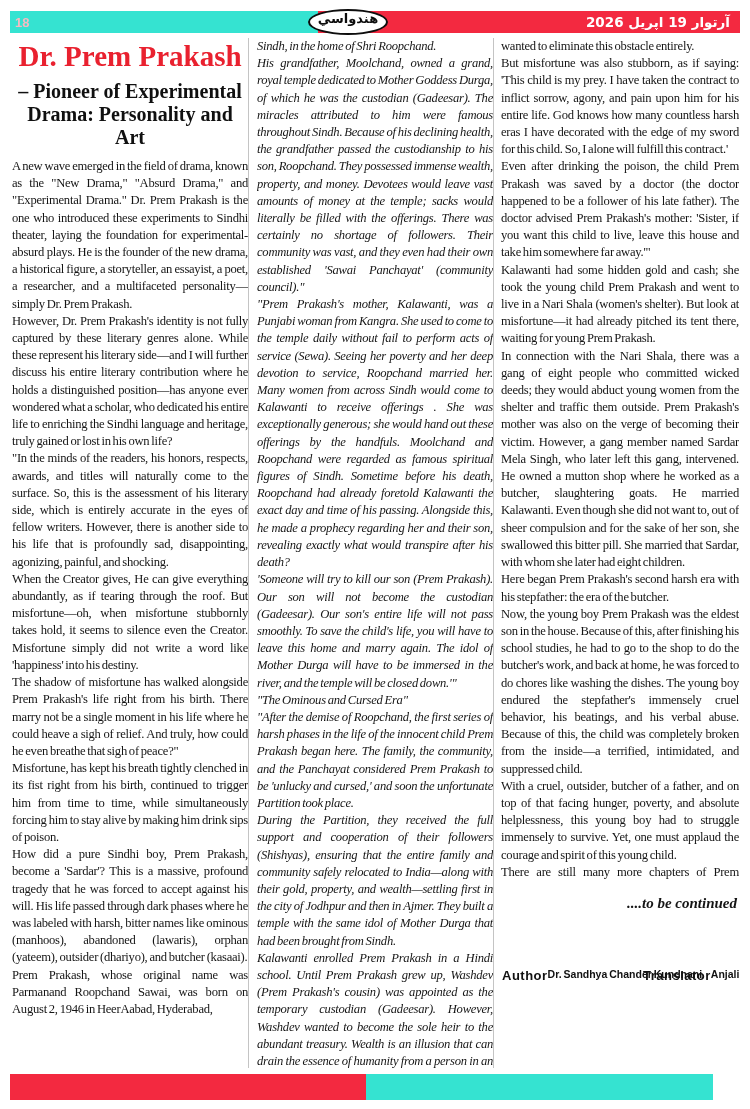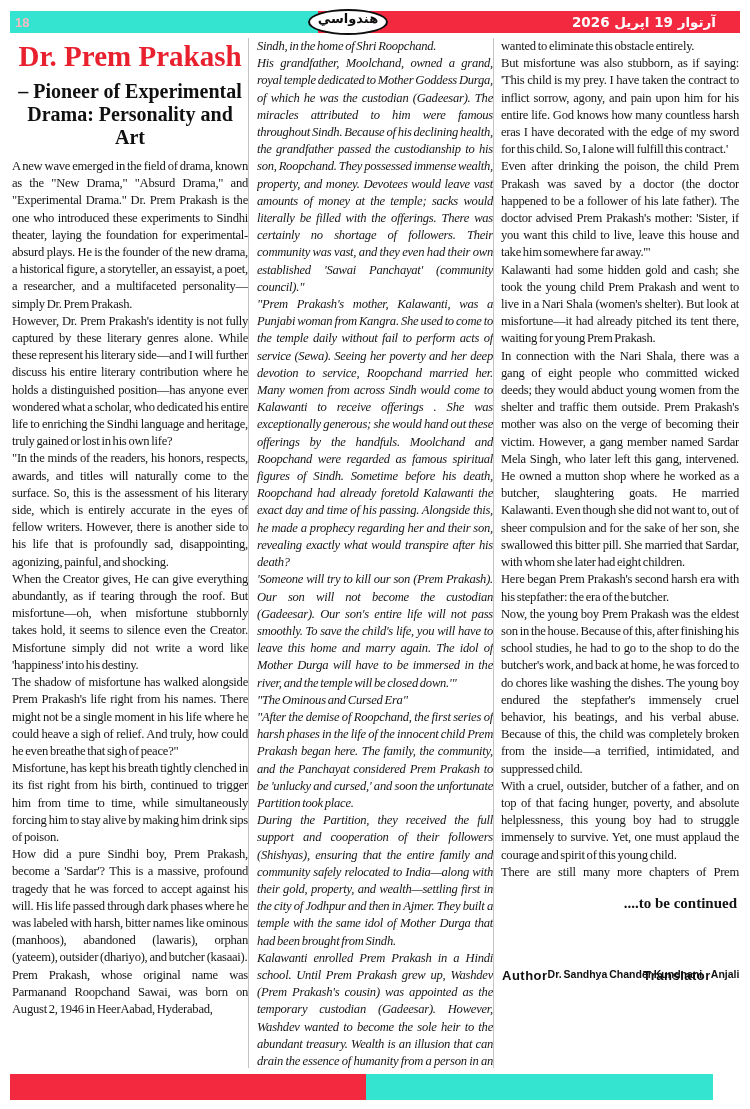--- a/index.html
+++ b/index.html
@@ -6,21 +6,21 @@
   .page {
     position:relative; width:750px; height:1109px; margin:0 auto;
     background:#ffffff; overflow:hidden;
     font-family:"Liberation Serif", serif; color:#151515;
   }
   
   .topbar { position:absolute; left:10px; top:11px; width:730px; height:22px; display:flex; }
   .topbar-teal { width:308px; background:var(--teal); display:flex; align-items:center; }
   .page-num { color:var(--pagenum); font:bold 13px "Liberation Sans", sans-serif; padding-left:5px; }
   .topbar-red { flex:1; background:var(--red); display:flex; align-items:center; justify-content:flex-end; }
-  .date-text { color:#ffffff; font:bold 13.5px "DejaVu Sans", sans-serif; padding-right:24px; direction:rtl; }
+  .date-text { color:#ffffff; font:bold 13.5px "DejaVu Sans", sans-serif; padding-right:10px; direction:rtl; }
   .masthead {
     position:absolute; left:308px; top:9px; width:80px; height:26px;
     background:#ffffff; border:2px solid #0d0d0d; border-radius:50%;
     display:flex; justify-content:center;
     font:bold 13px "DejaVu Sans", sans-serif; color:#0d0d0d; box-sizing:border-box;
   }
   
   .col {
     position:absolute; top:38px; height:1032px; overflow:hidden;
     text-align:justify; font-size:12.6px; line-height:17.2px;
@@ -38,21 +38,21 @@
   }
   .subtitle {
     font-size:20px; line-height:23px; font-weight:bold; color:#101010;
     text-align:center; margin:0 0 9px; letter-spacing:0; word-spacing:0;
   }
   .vrule { position:absolute; top:38px; height:1030px; width:1px; background:#c4c4c4; }
   #vrule1 { left:248px; } #vrule2 { left:493px; }
   
   .col3-text { height:845px; overflow:hidden; }
   .continued {
-    margin-top:12px; text-align:right; font-weight:bold;
+    margin-top:12px; text-align:right; font-style:italic; font-weight:bold;
     font-size:15px; letter-spacing:0; word-spacing:0; padding-right:2px;
   }
   .credits { margin-top:8px; display:flex; justify-content:space-between; }
   .credit { display:flex; flex-direction:row; align-items:center; }
   .credit.author { width:92px; margin-left:1px; }
   .credit.translator { width:94px; margin-right:2px; }
   .photo { display:block; }
   .role {
     margin-top:7px; font:bold 13px "Liberation Sans", sans-serif;
     letter-spacing:0.5px; color:#111; text-align:center; white-space:nowrap;
@@ -87,21 +87,21 @@
   <div class="vrule" id="vrule2"></div>
 
   <div class="col" id="col1">
     <h1 class="title">Dr. Prem Prakash</h1>
     <h2 class="subtitle">– Pioneer of Experimental Drama: Personality and Art</h2>
     <div>
         <p class="para">A new wave emerged in the field of drama, known as the "New Drama," "Absurd Drama," and "Experimental Drama." Dr. Prem Prakash is the one who introduced these experiments to Sindhi theater, laying the foundation for experimental-absurd plays. He is the founder of the new drama, a historical figure, a storyteller, an essayist, a poet, a researcher, and a multifaceted personality—simply Dr. Prem Prakash.</p>
         <p class="para">However, Dr. Prem Prakash's identity is not fully captured by these literary genres alone. While these represent his literary side—and I will further discuss his entire literary contribution where he holds a distinguished position—has anyone ever wondered what a scholar, who dedicated his entire life to enriching the Sindhi language and heritage, truly gained or lost in his own life?</p>
         <p class="para">"In the minds of the readers, his honors, respects, awards, and titles will naturally come to the surface. So, this is the assessment of his literary side, which is entirely accurate in the eyes of fellow writers. However, there is another side to his life that is profoundly sad, disappointing, agonizing, painful, and shocking.</p>
         <p class="para">When the Creator gives, He can give everything abundantly, as if tearing through the roof. But misfortune—oh, when misfortune stubbornly takes hold, it seems to silence even the Creator. Misfortune simply did not write a word like 'happiness' into his destiny.</p>
-        <p class="para">The shadow of misfortune has walked alongside Prem Prakash's life right from his names. There might not be a single moment in his life where he could heave a sigh of relief. And truly, how could he even breathe that sigh of peace?"</p>
+        <p class="para">The shadow of misfortune has walked alongside Prem Prakash's life right from his birth. There marry not be a single moment in his life where he could heave a sigh of relief. And truly, how could he even breathe that sigh of peace?"</p>
         <p class="para">Misfortune, has kept his breath tightly clenched in its fist right from his birth, continued to trigger him from time to time, while simultaneously forcing him to stay alive by making him drink sips of poison.</p>
         <p class="para">How did a pure Sindhi boy, Prem Prakash, become a 'Sardar'? This is a massive, profound tragedy that he was forced to accept against his will. His life passed through dark phases where he was labeled with harsh, bitter names like ominous (manhoos), abandoned (lawaris), orphan (yateem), outsider (dhariyo), and butcher (kasaai).</p>
         <p class="para">Prem Prakash, whose original name was Parmanand Roopchand Sawai, was born on August 2, 1946 in HeerAabad, Hyderabad,</p>
       </div>
   </div>
 
   <div class="col" id="col2">
     <div>
         <p class="para">Sindh, in the home of Shri Roopchand.</p>
         <p class="para">His grandfather, Moolchand, owned a grand, royal temple dedicated to Mother Goddess Durga, of which he was the custodian (Gadeesar). The miracles attributed to him were famous throughout Sindh. Because of his declining health, the grandfather passed the custodianship to his son, Roopchand. They possessed immense wealth, property, and money. Devotees would leave vast amounts of money at the temple; sacks would literally be filled with the offerings. There was certainly no shortage of followers. Their community was vast, and they even had their own established 'Sawai Panchayat' (community council)."</p>

